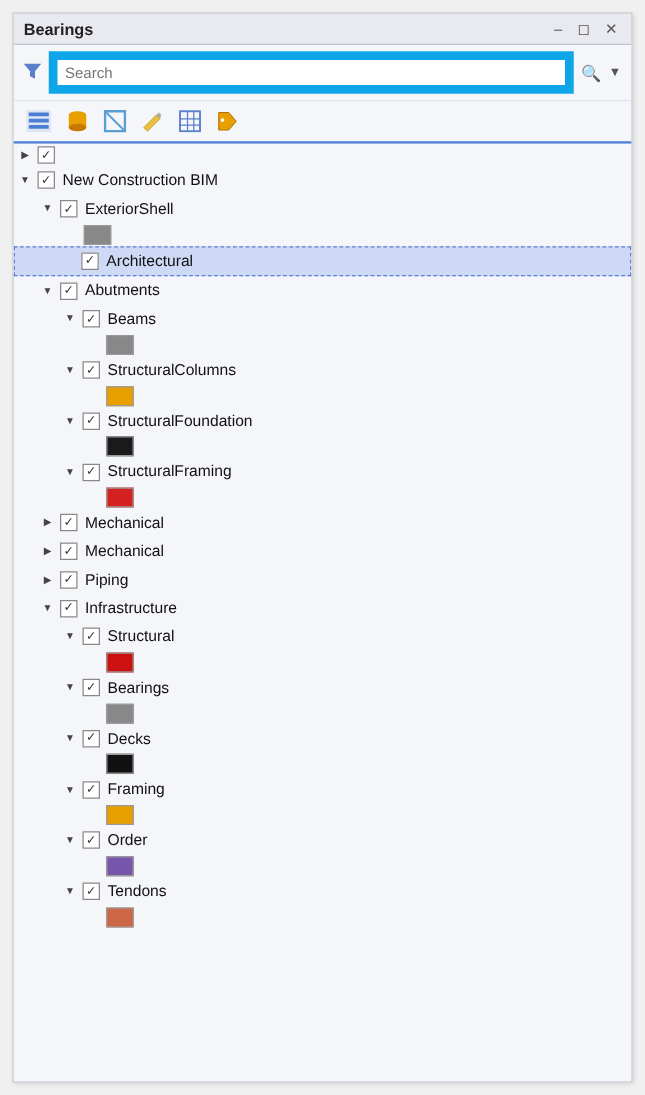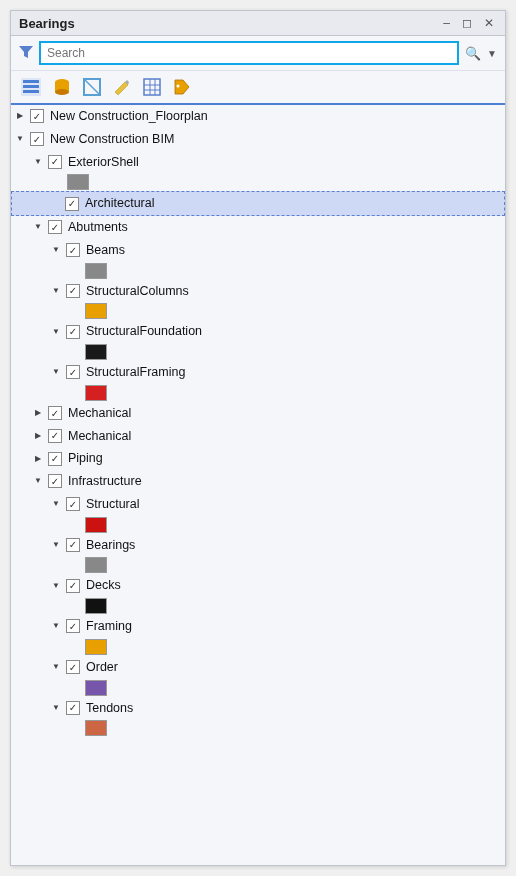--- a/index.html
+++ b/index.html
@@ -56,21 +56,21 @@
       background: #f5f6fa;
       border-bottom: 1px solid #dde0ea;
       gap: 6px;
     }
     .filter-icon {
       color: #5a7fcb;
       font-size: 14px;
     }
     .search-input {
       flex: 1;
-      border: 2px solid #0ea5e9;
+      border: 7px solid #0ea5e9;
       padding: 3px 6px;
       font-size: 12px;
       background: #fff;
       outline: none;
       color: #404040;
     }
     .search-icon {
       color: #555;
       font-size: 13px;
     }
@@ -244,21 +244,20 @@
       </svg>
     </button>
   </div>
 
 
   <div class="tree-container" id="tree-container">
   <div class="tree-item">
         <span class="indent" style="width: 0px;"></span>
         <span class="expand-btn" style="font-size: 8px;">▶</span>
         <span class="checkbox checked"></span>
-        <span class="item-label">New Construction_Floorplan</span>
       </div>
       <div class="tree-item">
         <span class="indent" style="width: 0px;"></span>
         <span class="expand-btn" style="font-size: 8px;">▼</span>
         <span class="checkbox checked"></span>
         <span class="item-label">New Construction BIM</span>
       </div>
       <div class="tree-item">
         <span class="indent" style="width: 18px;"></span>
         <span class="expand-btn" style="font-size: 8px;">▼</span>

